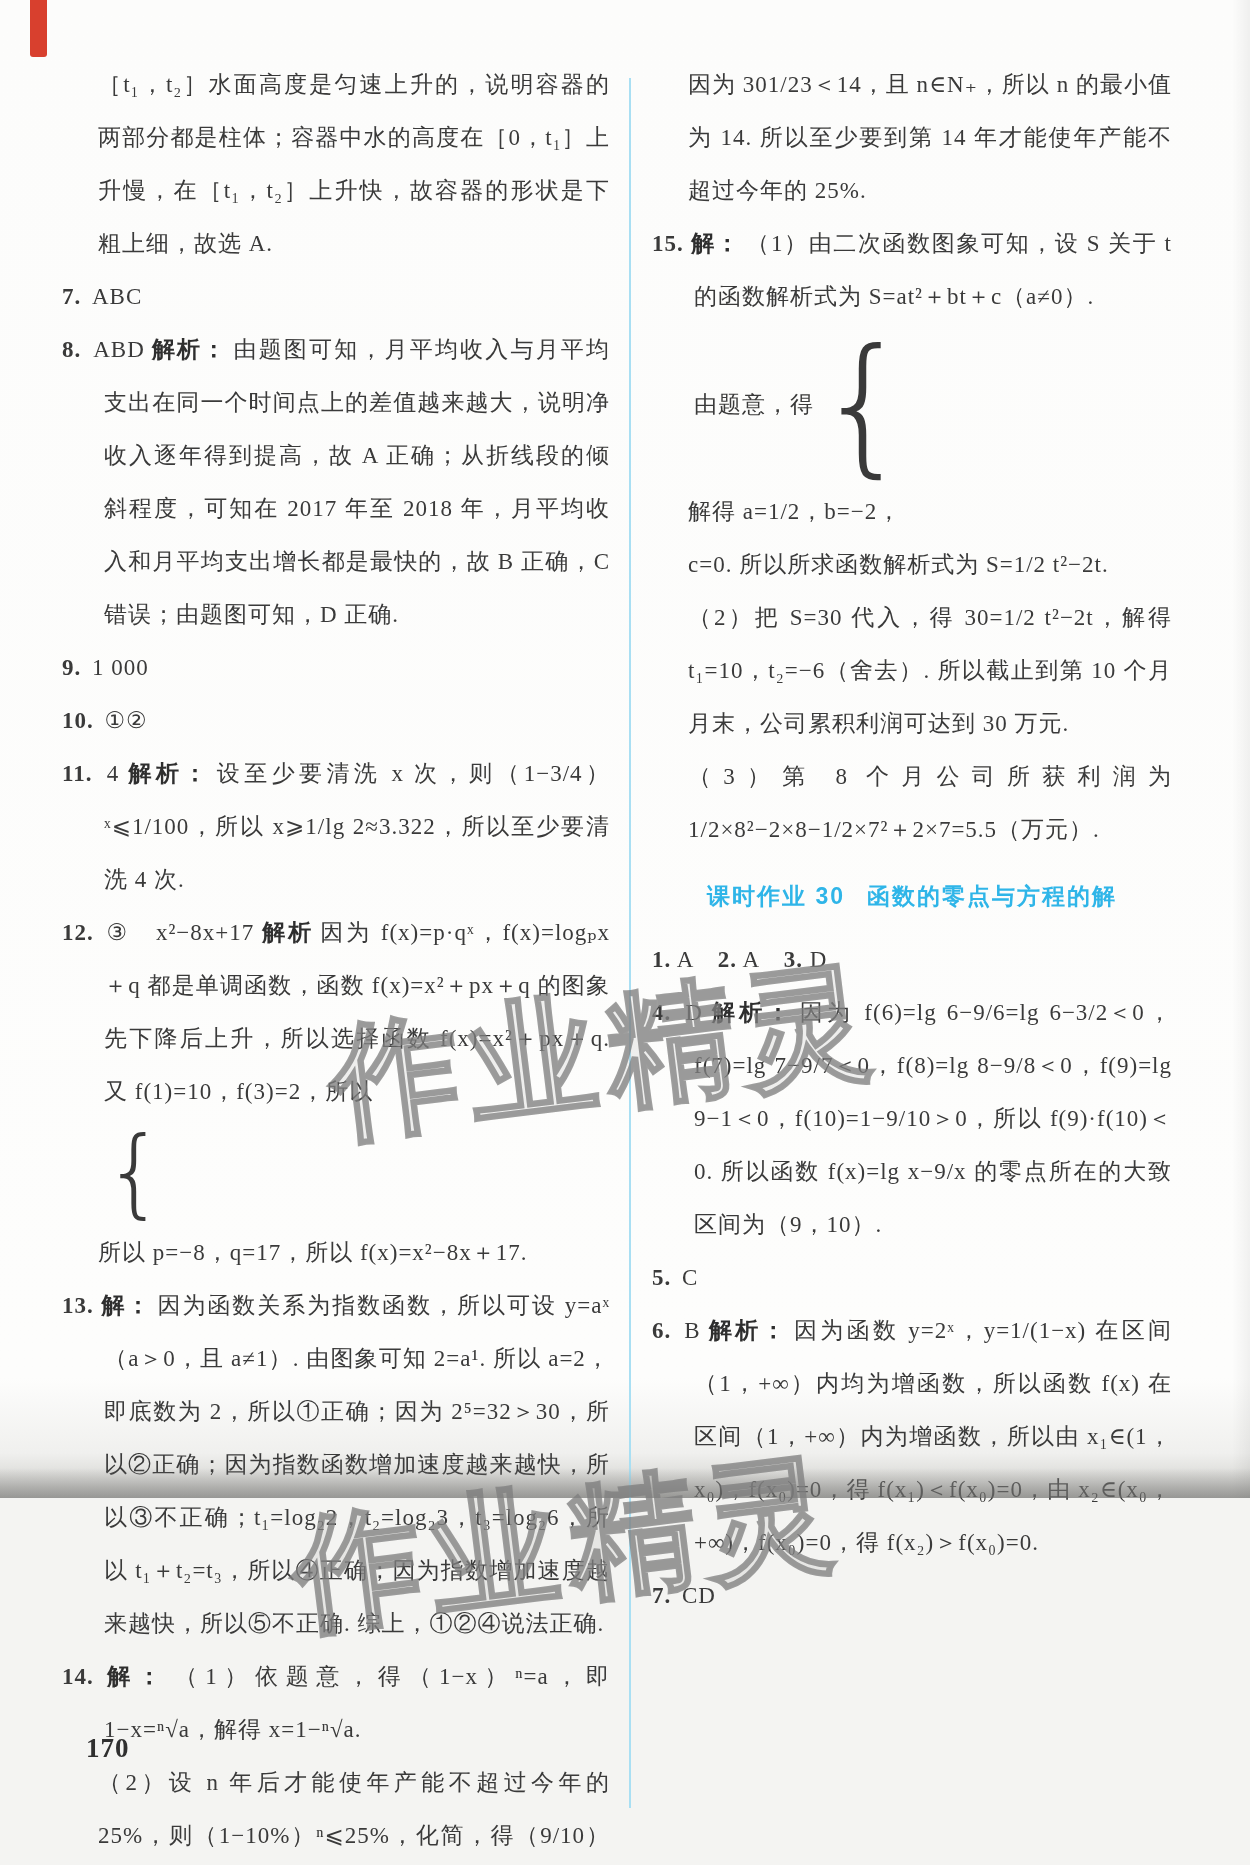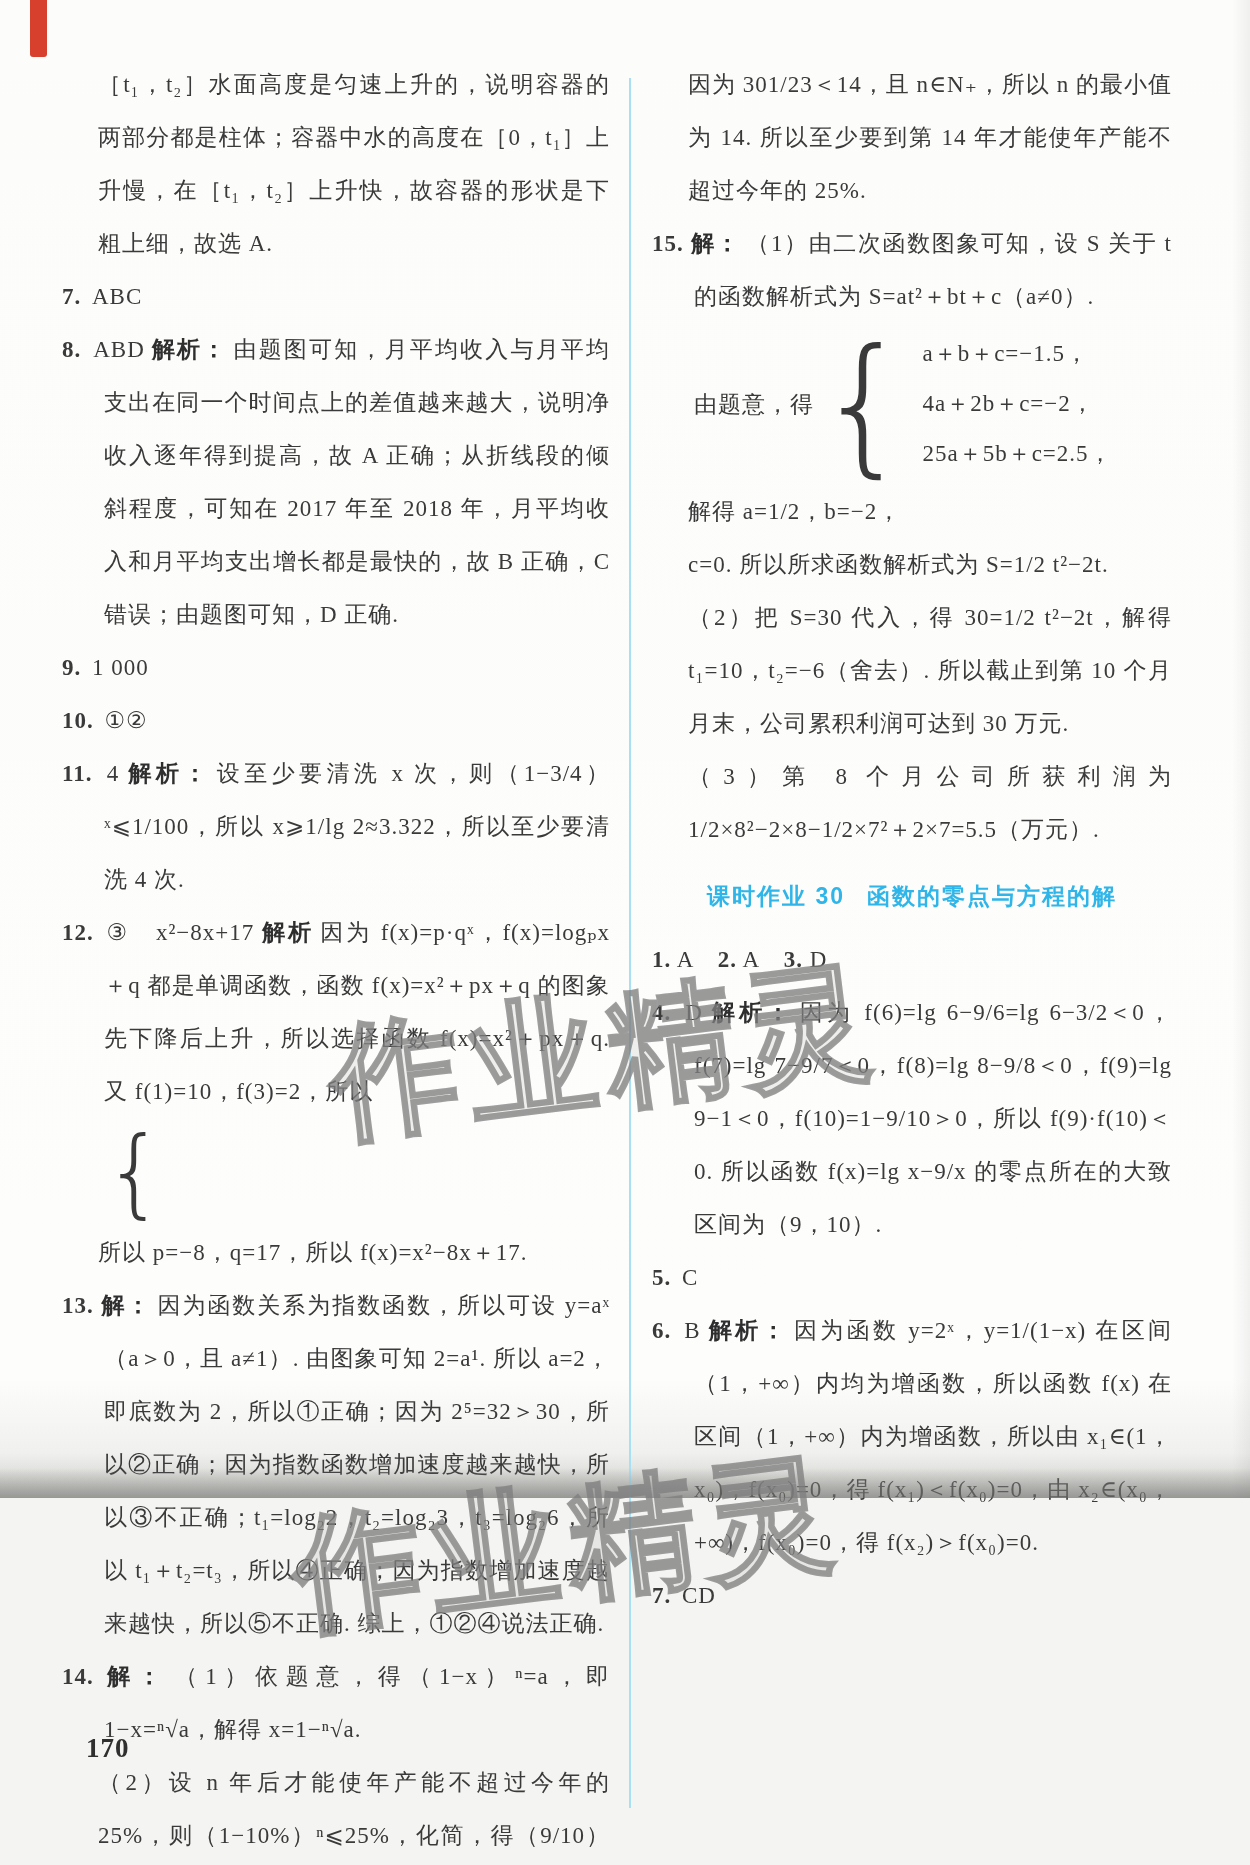--- a/index.html
+++ b/index.html
@@ -112,25 +112,20 @@
     <p class="cont">（2）设 n 年后才能使年产能不超过今年的 25%，则（1−10%）ⁿ⩽25%，化简，得（9/10）ⁿ⩽1/4，则 nlg 9/10⩽lg 1/4，即 n(2lg 3−1)⩽−2lg 2. n⩾2lg 2/(1−2lg 3)，n⩾301/23.</p>
   </div>
 
   <div class="col col-right">
     <p class="cont">因为 301/23＜14，且 n∈N₊，所以 n 的最小值为 14. 所以至少要到第 14 年才能使年产能不超过今年的 25%.</p>
 
     <p class="item"><span class="num">15.</span> <span class="label">解：</span><span>（1）由二次函数图象可知，设 S 关于 t 的函数解析式为 S=at²＋bt＋c（a≠0）.</span></p>
     <div class="brace-row">
       <span class="brace-lead">由题意，得</span>
       <span class="brace-glyph brace-3">{</span>
-      <span class="eq-stack">
-        <span>a＋b＋c=−1.5，</span>
-        <span>4a＋2b＋c=−2，</span>
-        <span>25a＋5b＋c=2.5，</span>
-      </span>
     </div>
     <p class="cont">解得 a=1/2，b=−2，</p>
     <p class="cont">c=0. 所以所求函数解析式为 S=1/2 t²−2t.</p>
     <p class="cont">（2）把 S=30 代入，得 30=1/2 t²−2t，解得 t₁=10，t₂=−6（舍去）. 所以截止到第 10 个月月末，公司累积利润可达到 30 万元.</p>
     <p class="cont">（3）第 8 个月公司所获利润为 1/2×8²−2×8−1/2×7²＋2×7=5.5（万元）.</p>
 
     <div class="section-header" style="color: rgb(47, 181, 232);">
       <span class="sh-prefix">课时作业 30</span><span>函数的零点与方程的解</span>
     </div>
 

